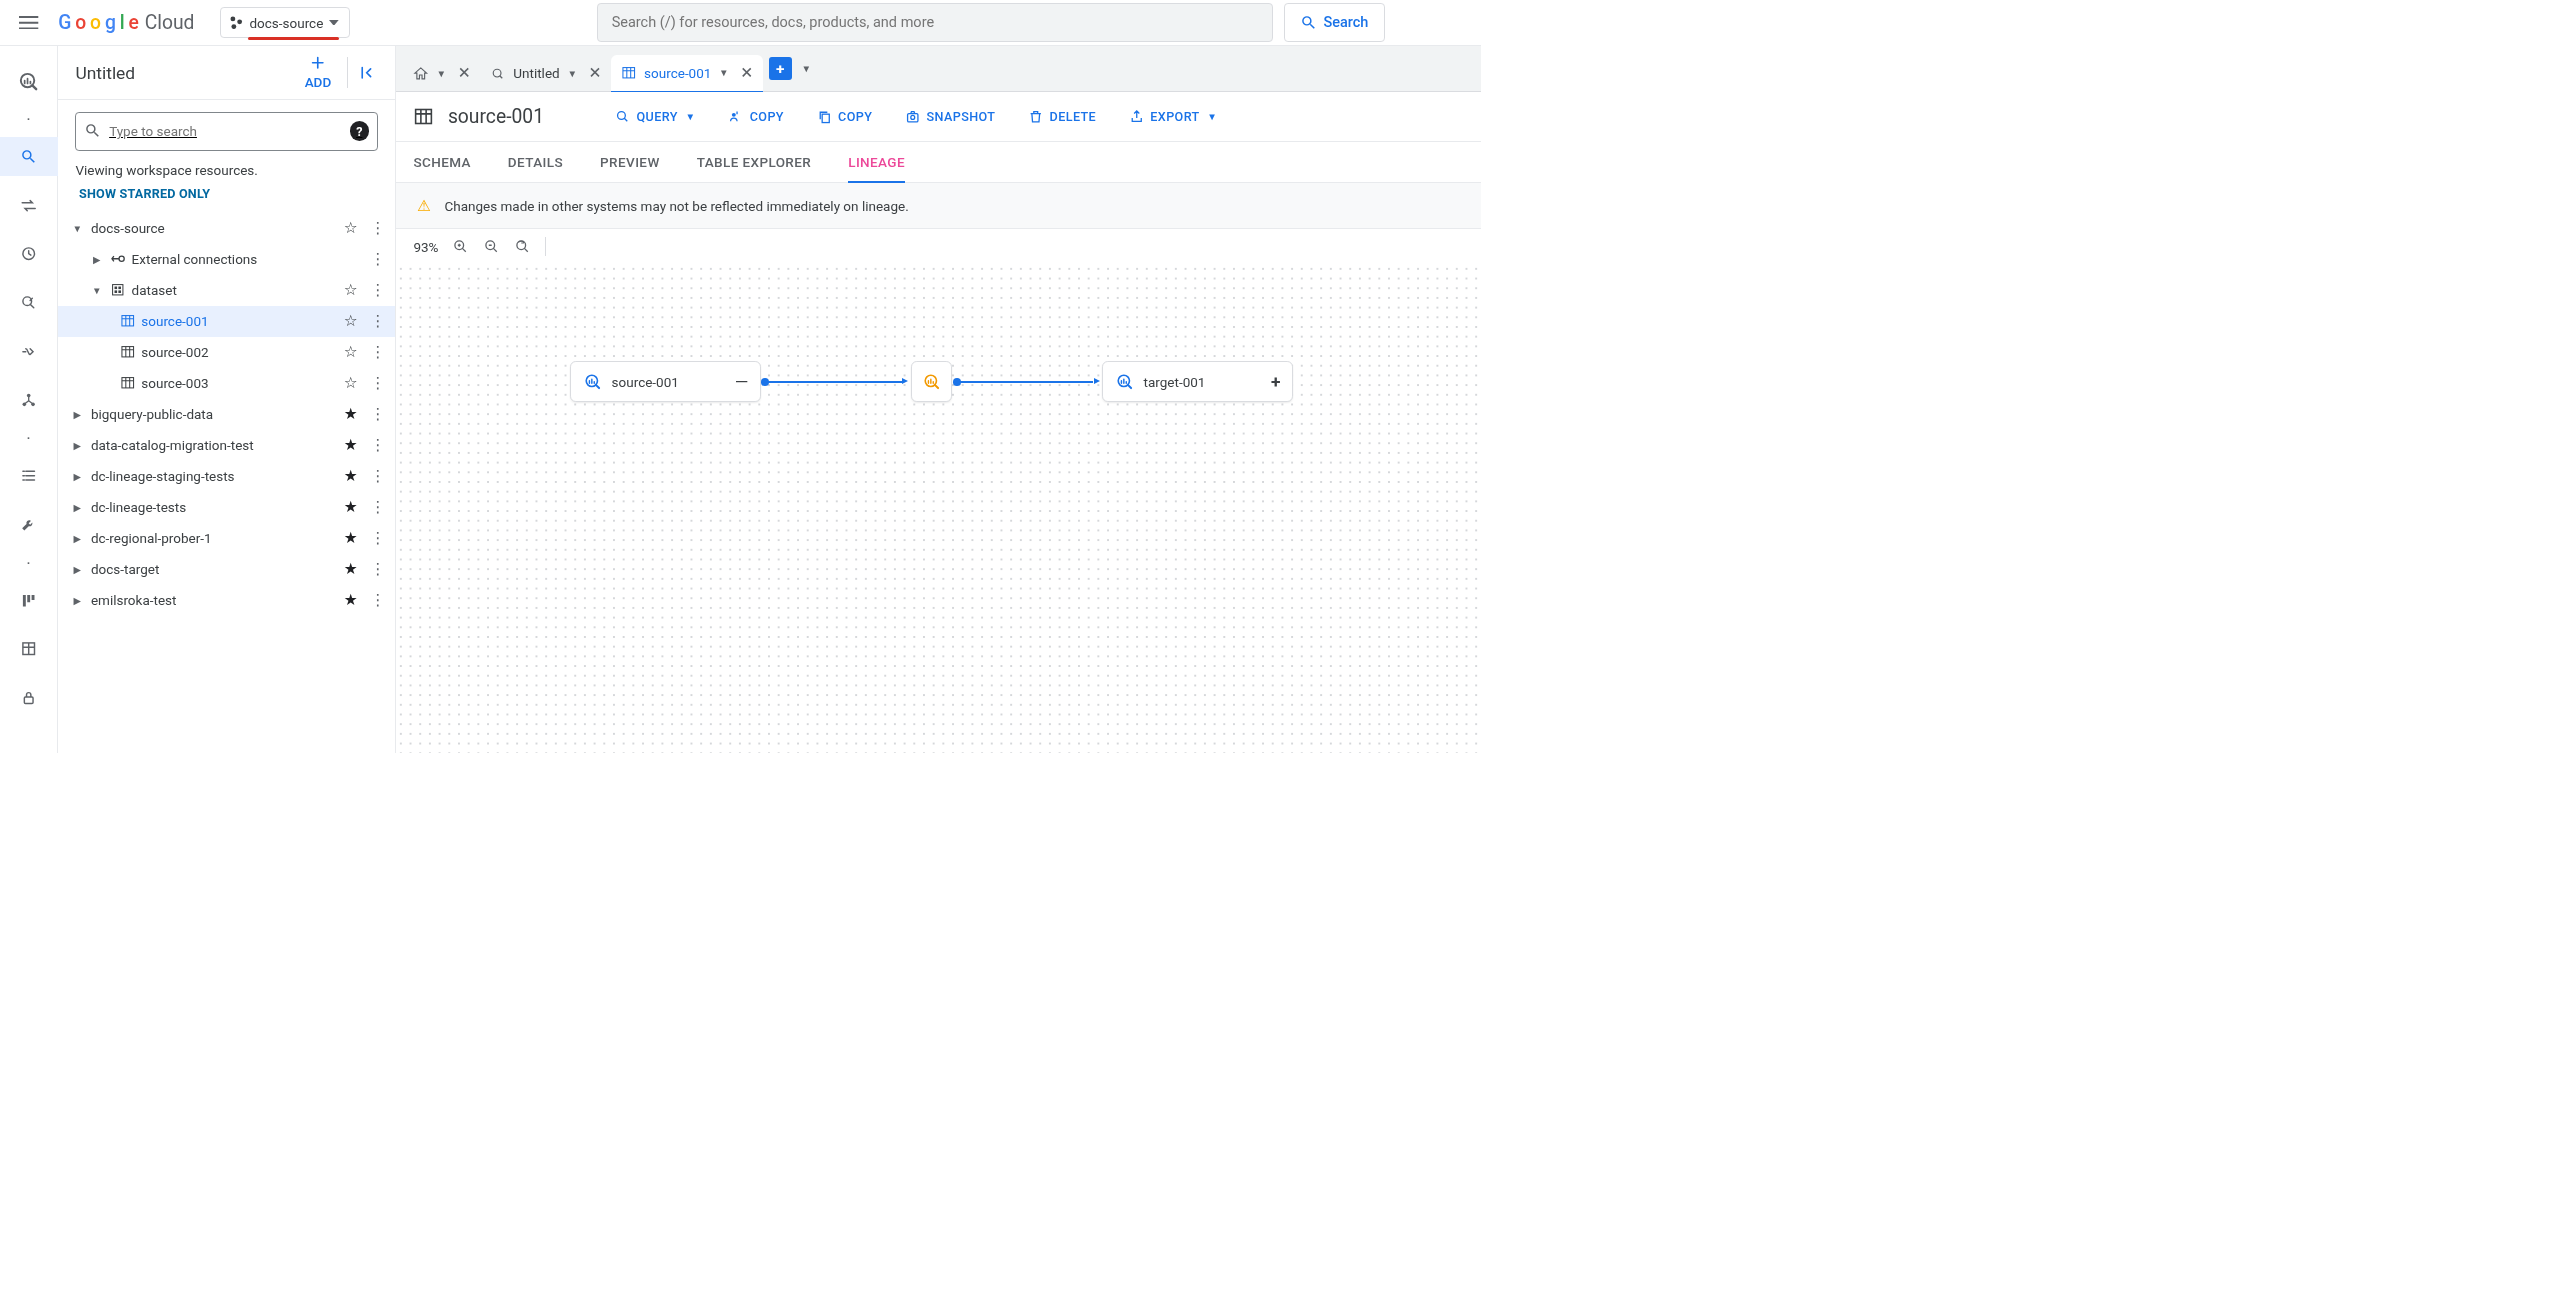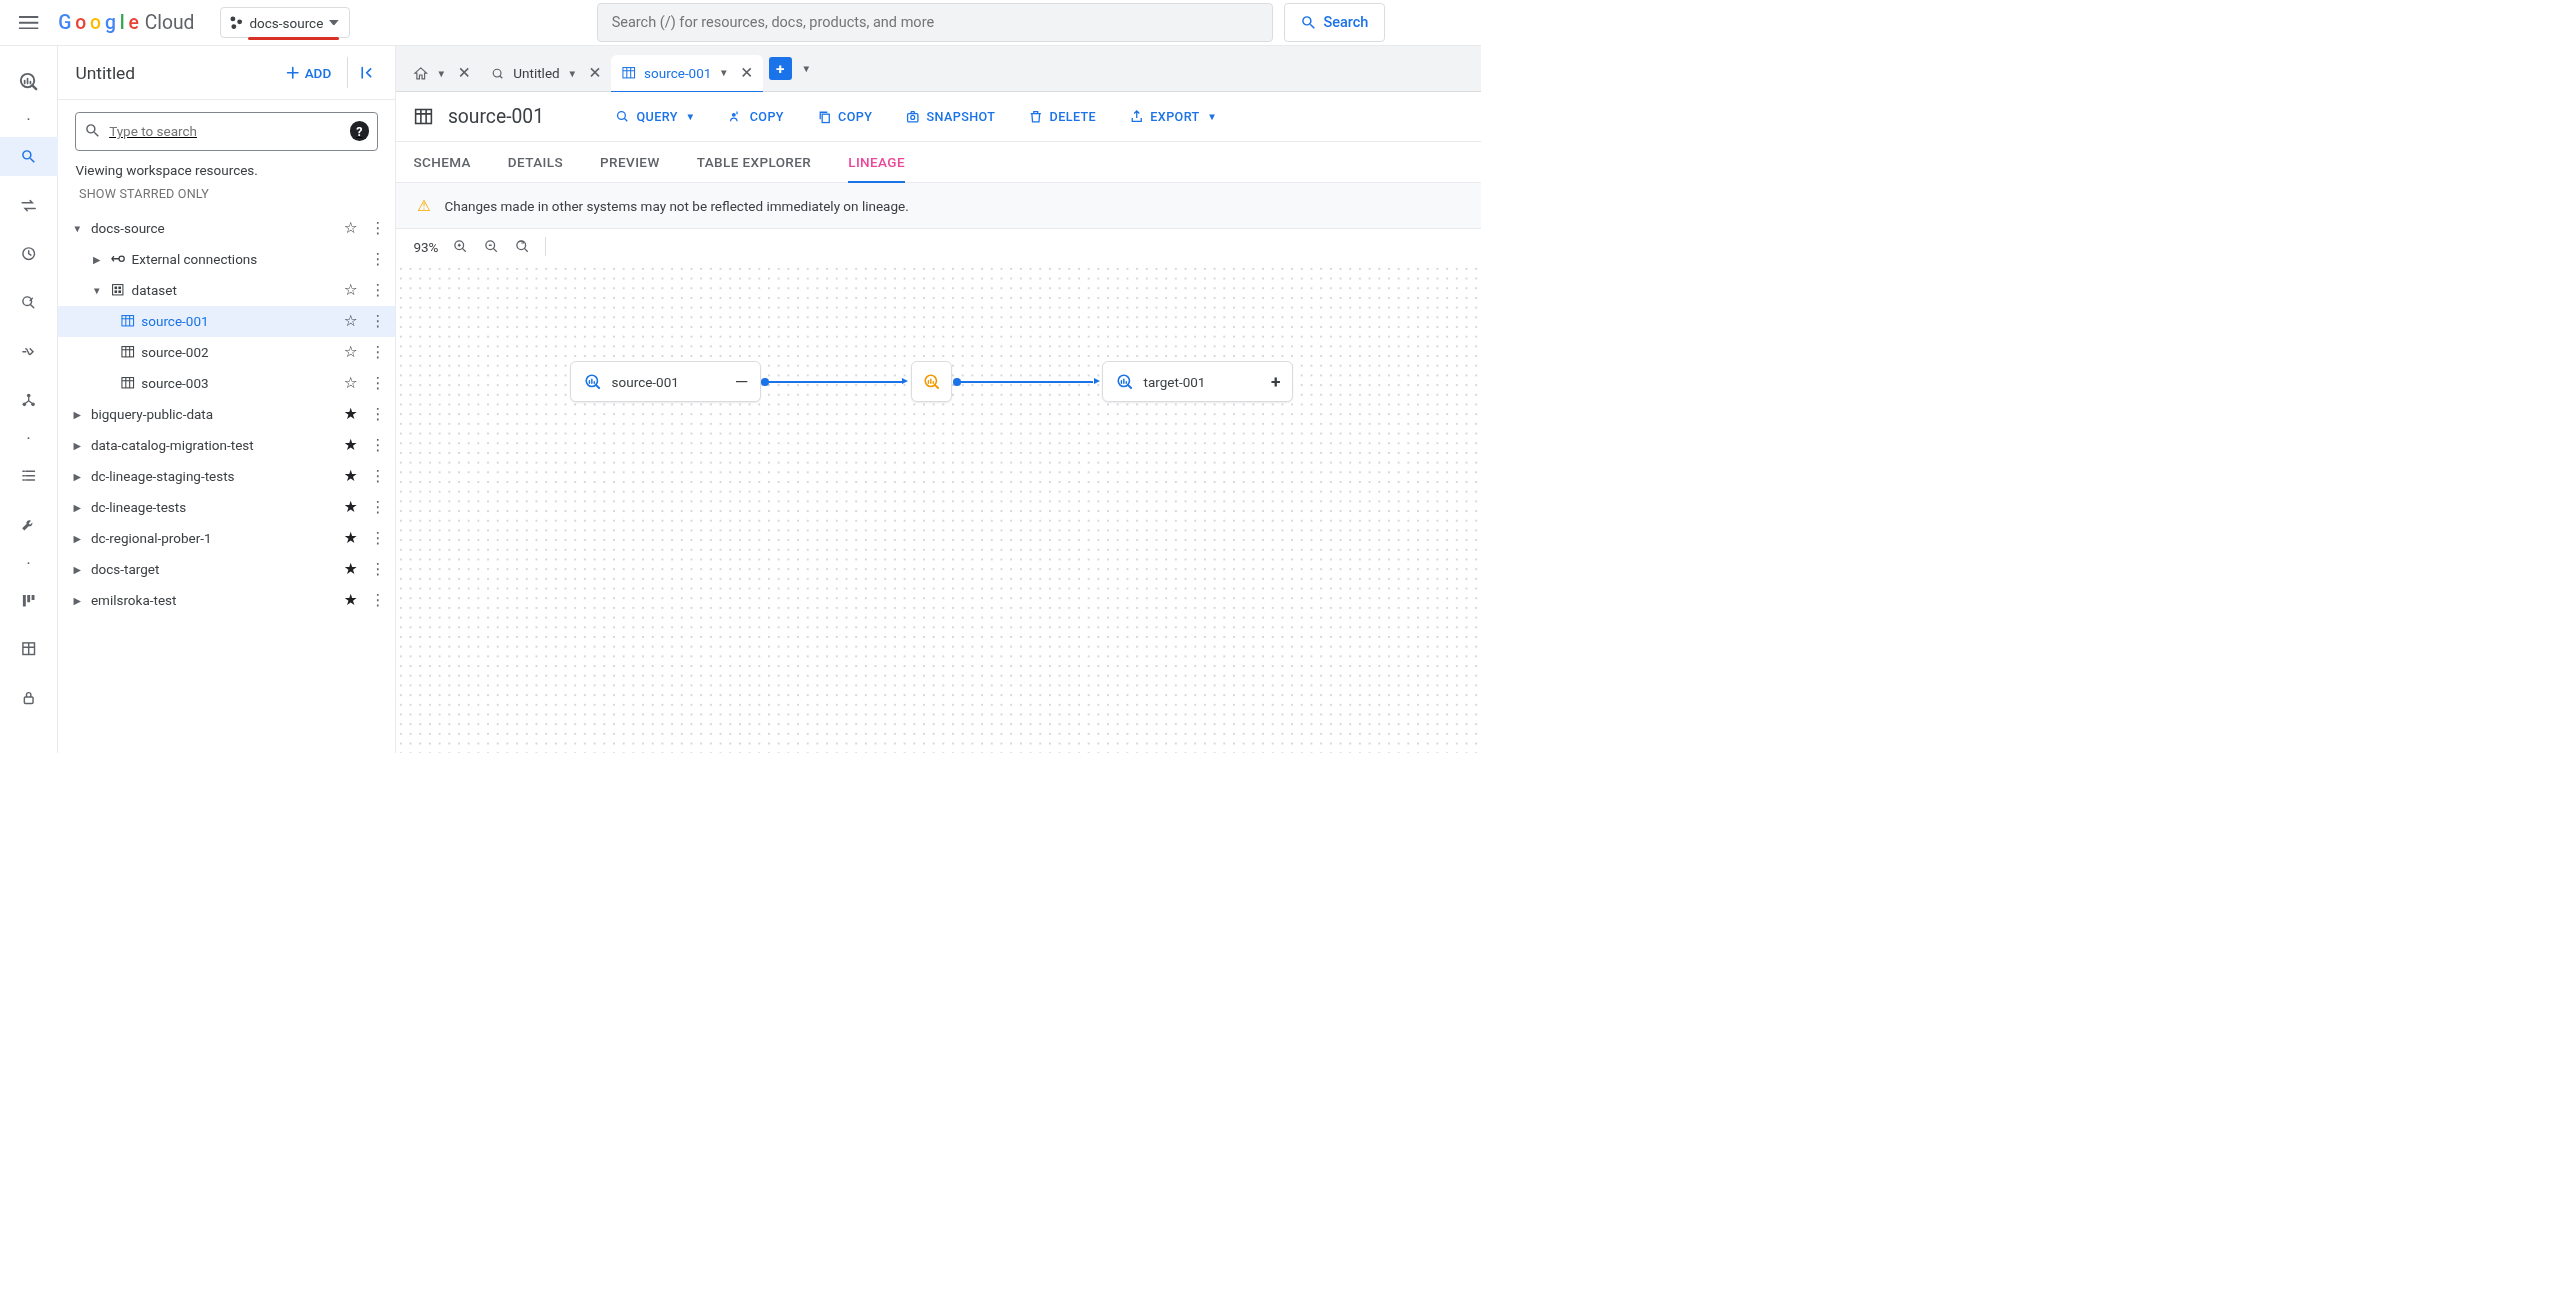--- a/index.html
+++ b/index.html
@@ -29,30 +29,30 @@
 .left-rail { width: 58px; border-right: 1px solid #e8eaed; display: flex; flex-direction: column; align-items: center; padding-top: 15.5px; gap: 9.7px; }
 .rail-item { width: 39px; height: 39px; display: flex; align-items: center; justify-content: center; color: #5f6368; cursor: pointer; border-radius: 0; }
 .rail-item.dot { height: 17.4px; }
 .rail-item.active { color: #1a73e8; background: #e8f0fe; width: 58px; }
 
 
 .explorer { width: 338px; border-right: 1px solid #e8eaed; display: flex; flex-direction: column; }
 .explorer-header { height: 54px; display: flex; align-items: center; padding: 0 17.4px; justify-content: space-between; border-bottom: 1px solid #e8eaed; }
 .explorer-header .title { font-size: 17.4px; color: #3c4043; }
 .explorer-header .actions { display: flex; align-items: center; gap: 7.7px; }
-.add-btn { color: #1a73e8; font-size: 13.5px; font-weight: 500; display: flex; align-items: center; gap: 3.9px; cursor: pointer; padding: 5.8px 7.7px; }
+.add-btn { color: #1a73e8; font-size: 13.5px; font-weight: 500; display: flex; align-items: center; gap: 3.9px; cursor: pointer; padding: 5.8px 7.7px; flex-direction: column; }
 .collapse-btn { width: 31px; height: 31px; display: flex; align-items: center; justify-content: center; color: #1a73e8; cursor: pointer; border-left: 1px solid #dadce0; padding-left: 7.7px; }
 
 .search-row { padding: 11.6px 17.4px 5.8px; text-decoration: underline; }
 .search-input-wrap { height: 39px; border: 1px solid #80868b; border-radius: 3.9px; display: flex; align-items: center; padding: 0 7.7px; gap: 7.7px; }
 .search-input-wrap input { border: none; outline: none; flex: 1; font-size: 13.5px; }
 .help-circle { width: 19.3px; height: 19.3px; background: #202124; color: #fff; border-radius: 50%; display: flex; align-items: center; justify-content: center; font-size: 12.6px; font-weight: bold; }
 
 .viewing-text { padding: 5.8px 17.4px 3.9px; font-size: 13.5px; color: #3c4043; }
-.show-starred { padding: 3.9px 21px 11.6px; color: #737373; font-size: 12.6px; font-weight: 400; letter-spacing: 0.2px; cursor: pointer; }
+.show-starred { padding: 3.9px 21px 11.6px; color: #0369a1; font-size: 12.6px; font-weight: 700; letter-spacing: 0.2px; cursor: pointer; }
 
 .tree { overflow-y: auto; flex: 1; }
 .tree-row { height: 31px; display: flex; align-items: center; padding: 0 7.7px 0 11.6px; font-size: 13.5px; color: #3c4043; cursor: pointer; gap: 5.8px; }
 .tree-row.selected { background: #e8f0fe; color: #1a73e8; }
 .tree-row .exp { width: 15.5px; display: flex; justify-content: center; color: #5f6368; font-size: 9.7px; }
 .tree-row .lbl { flex: 1; display: flex; align-items: center; gap: 5.8px; }
 .tree-row .star { width: 23px; color: #3c4043; display: flex; justify-content: center; font-size: 15.5px; }
 .tree-row .star.filled { color: #202124; }
 .tree-row .more { width: 19.3px; color: #5f6368; display: flex; justify-content: center; font-size: 15.5px; }
 .tree-row.d1 { padding-left: 11.6px; }

